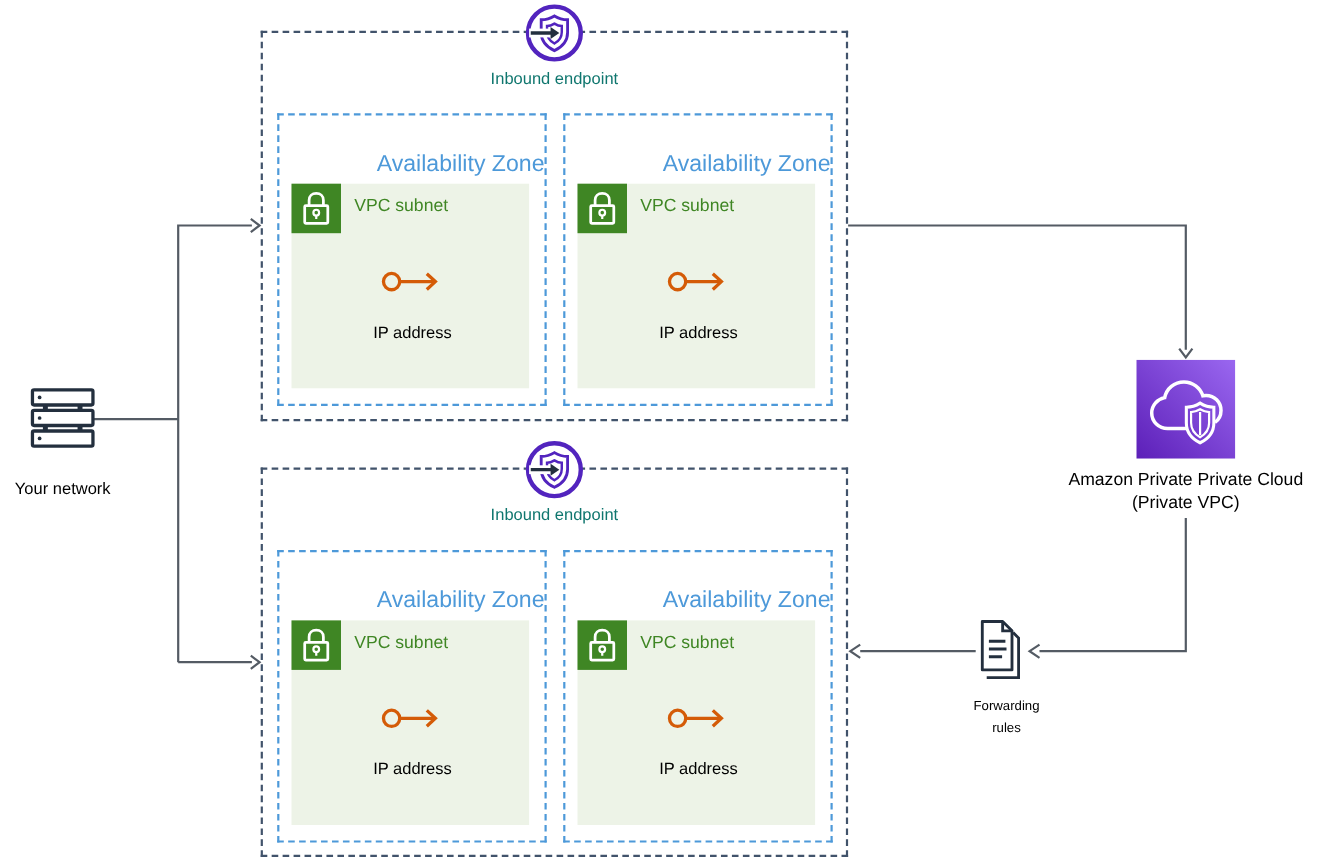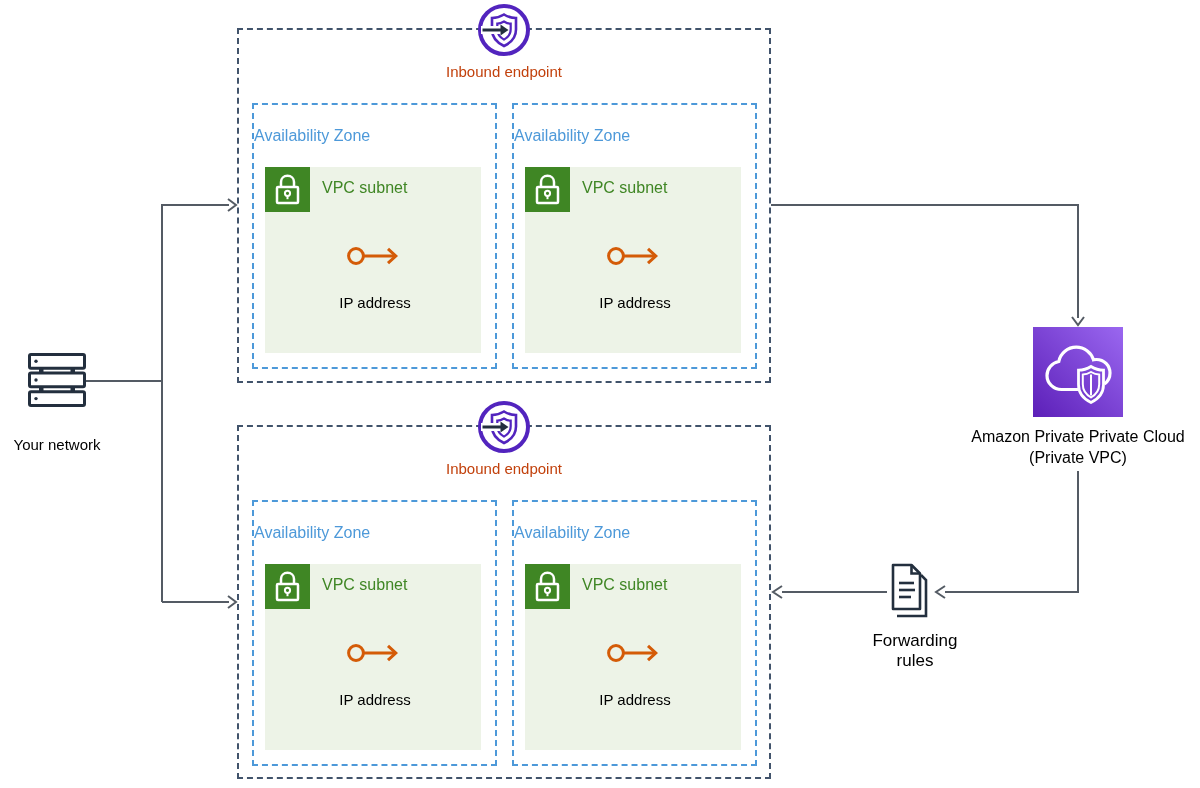--- a/index.html
+++ b/index.html
@@ -19,48 +19,48 @@
     position:relative;width:1200px;height:788px;background:#ffffff;overflow:hidden;
     font-family:"Liberation Sans","DejaVu Sans",sans-serif;color:#000;
   }
   .connector-layer{position:absolute;left:0;top:0;width:1200px;height:788px;z-index:0;pointer-events:none;}
 
   
   .endpoint-box{position:absolute;left:237px;width:530px;border:2px dashed var(--box-slate);z-index:1;}
   .endpoint-box.inbound{top:28px;height:351px;}
   .endpoint-box.outbound{top:425px;height:350px;}
   .endpoint-icon{position:absolute;left:50%;top:-27px;margin-left:-27px;z-index:3;}
-  .endpoint-title{position:absolute;top:33px;left:0;right:0;text-align:center;font-size:15px;color:#c2410c;}
+  .endpoint-title{position:absolute;top:33px;left:0;right:0;text-align:center;font-size:15px;color:#0f766e;}
 
   
   .az-box{position:absolute;top:73px;width:241px;height:262px;border:2px dashed var(--az-blue);}
   .az-box.az1{left:13px;}
   .az-box.az2{left:273px;}
-  .az-title{margin-top:22px;text-align:left;font-size:16px;color:var(--az-blue);}
+  .az-title{margin-top:32px;text-align:right;font-size:21px;color:var(--az-blue);}
 
   
   .subnet-panel{position:absolute;left:11px;top:62px;width:216px;height:186px;background:var(--subnet-bg);}
   .lock-square{position:absolute;left:0;top:0;width:45px;height:45px;background:var(--green);}
   .subnet-label{position:absolute;left:57px;top:12px;font-size:16px;color:var(--green);}
   .ip-icon{position:absolute;left:50%;transform:translateX(-50%);top:76px;}
   .ip-label{position:absolute;top:127px;left:4px;right:0;text-align:center;font-size:15px;color:#000;}
 
   
   .network-group{position:absolute;left:0;top:352px;width:114px;text-align:center;z-index:1;}
   .network-group svg{display:block;margin:0 auto;}
   .network-label{margin-top:28px;font-size:15px;color:#000;}
 
   
   .vpc-group{position:absolute;left:958px;top:327px;width:240px;text-align:center;z-index:1;}
   .vpc-group svg{display:block;margin:0 auto;}
   .vpc-label{margin-top:9px;font-size:16px;line-height:21px;color:#000;}
 
   
   .forwarding-icon{position:absolute;left:890px;top:562px;z-index:1;}
-  .forwarding-label{position:absolute;left:855px;top:631px;width:120px;text-align:center;font-size:17px;line-height:20px;color:#000;z-index:1;}
+  .forwarding-label{position:absolute;left:855px;top:631px;width:120px;text-align:center;font-size:12px;line-height:20px;color:#000;z-index:1;}
 
   .hidden-defs{position:absolute;width:0;height:0;overflow:hidden;}
 </style>
 </head>
 <body>
 
 <svg class="hidden-defs" aria-hidden="true">
   <defs>
     <symbol id="sym-endpoint" viewBox="0 0 54 54">
       <circle cx="27" cy="27" r="24" fill="#fff" style="stroke:var(--endpoint-purple)" stroke-width="4"></circle>

